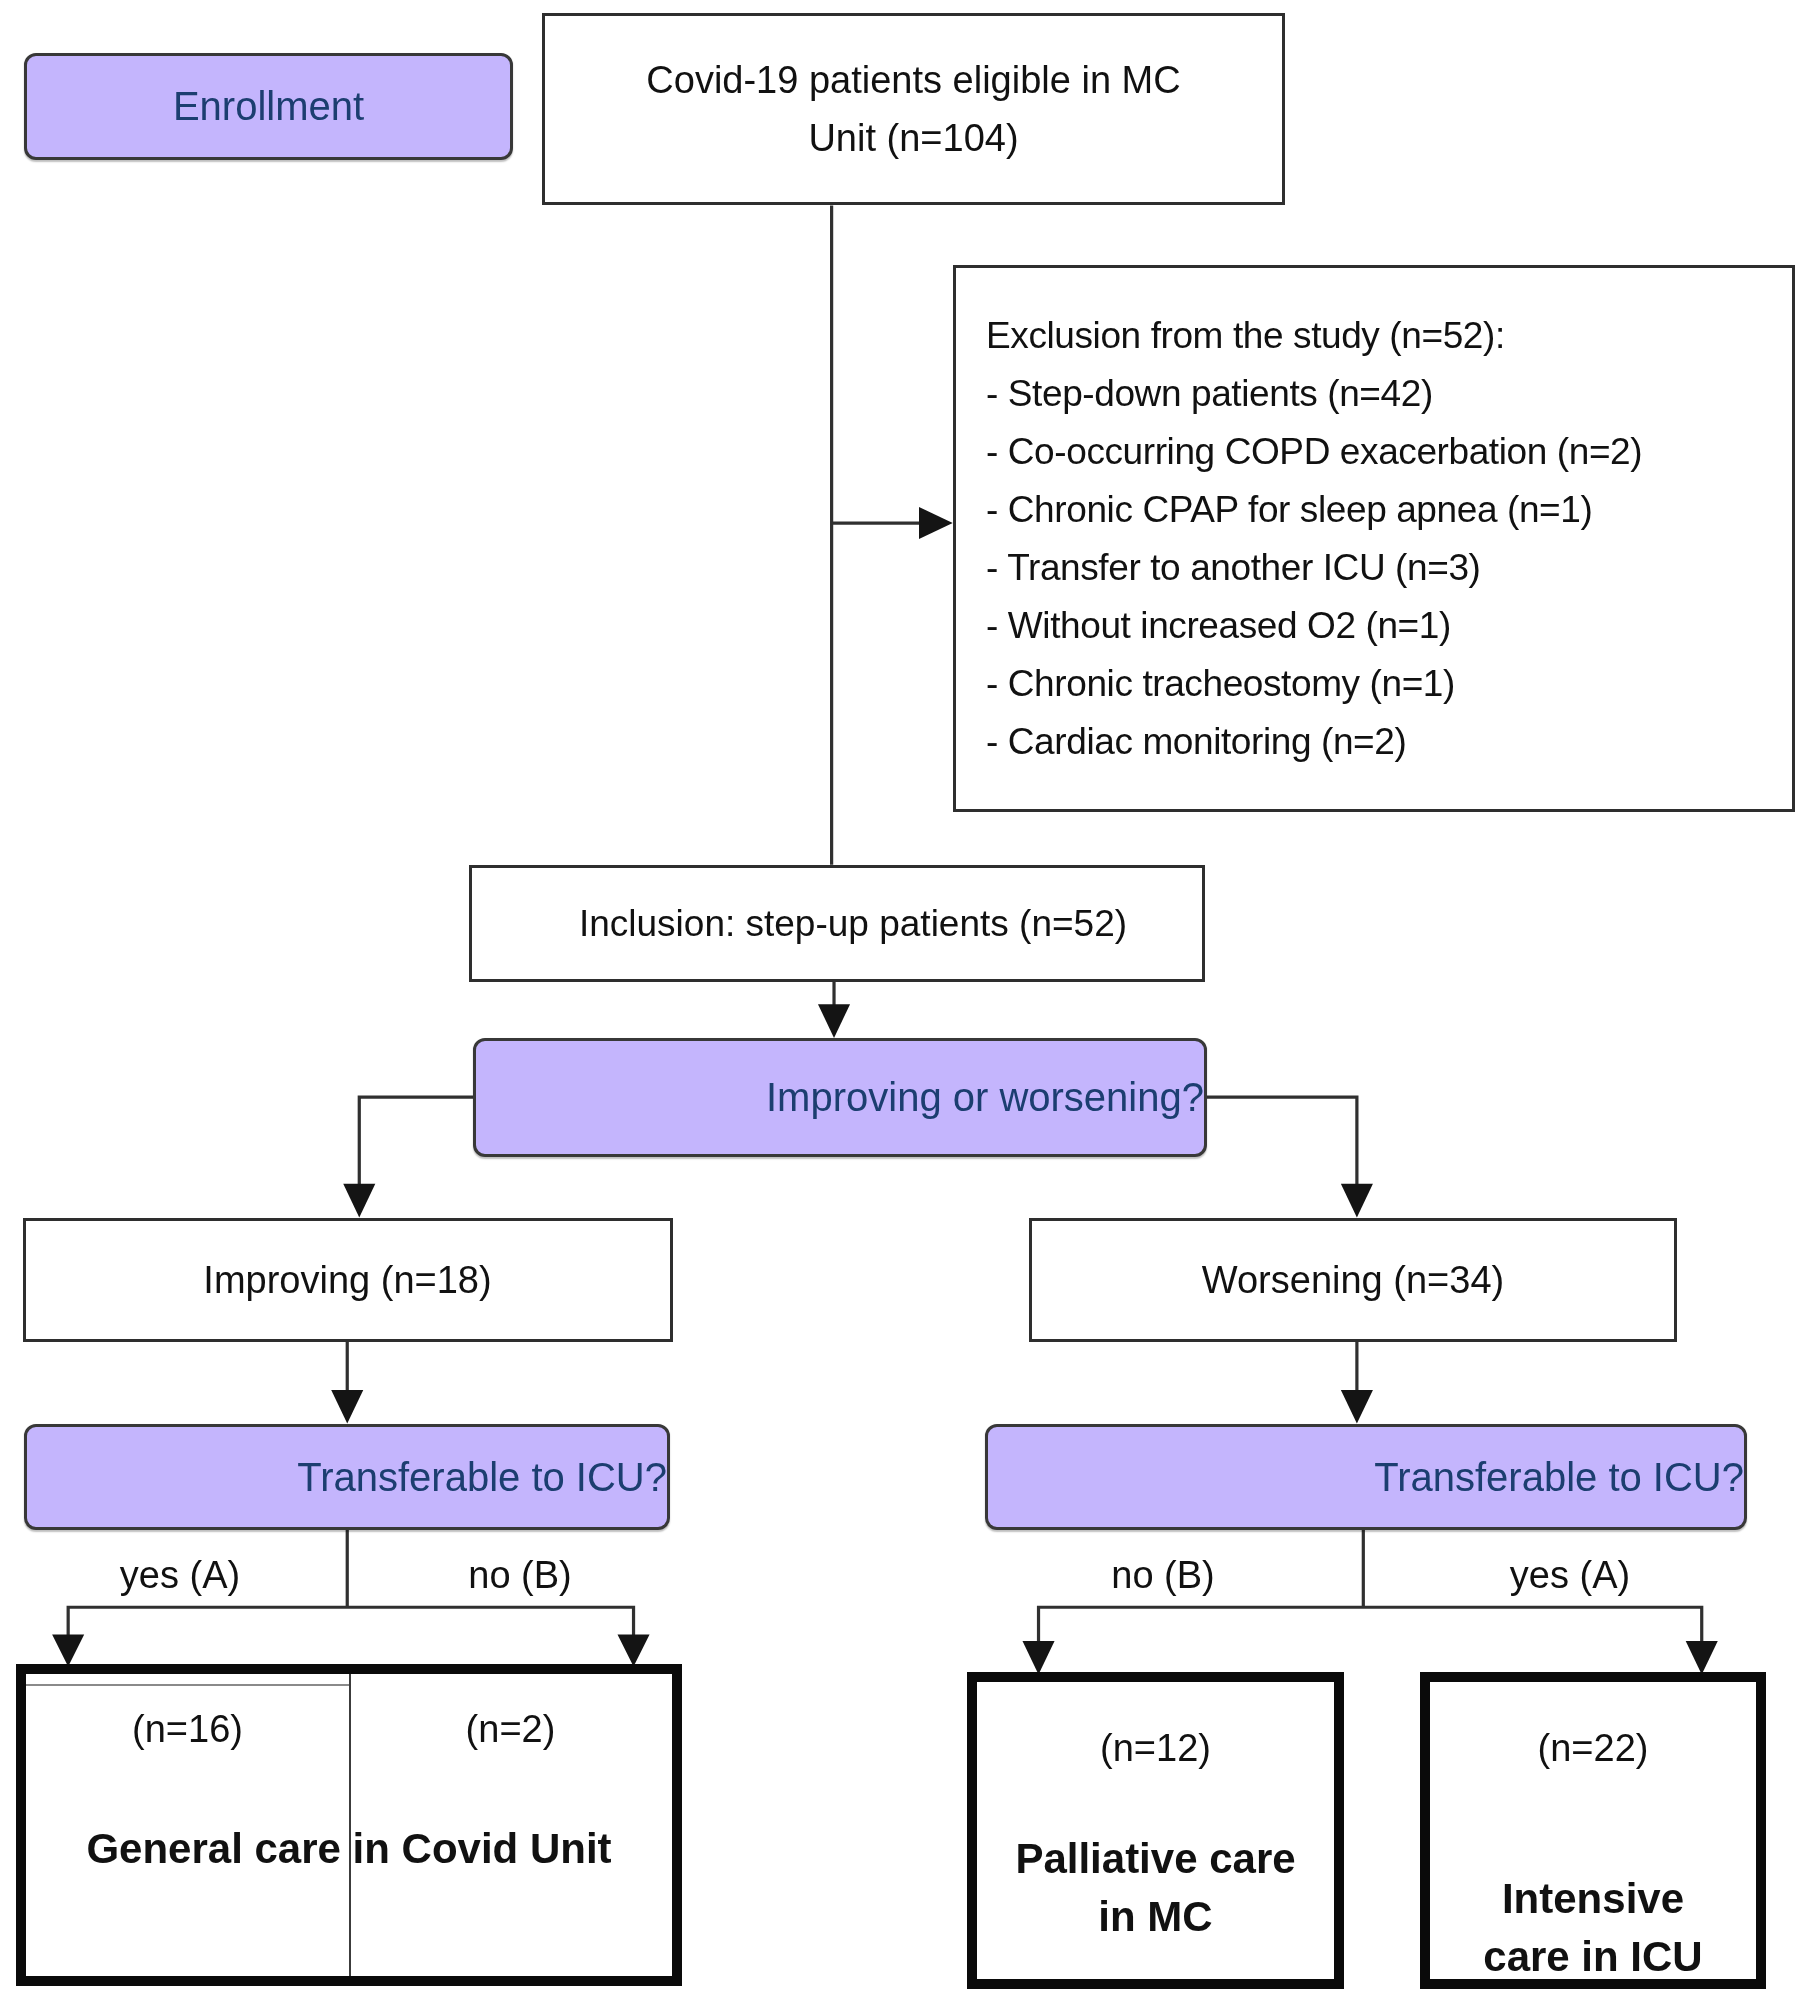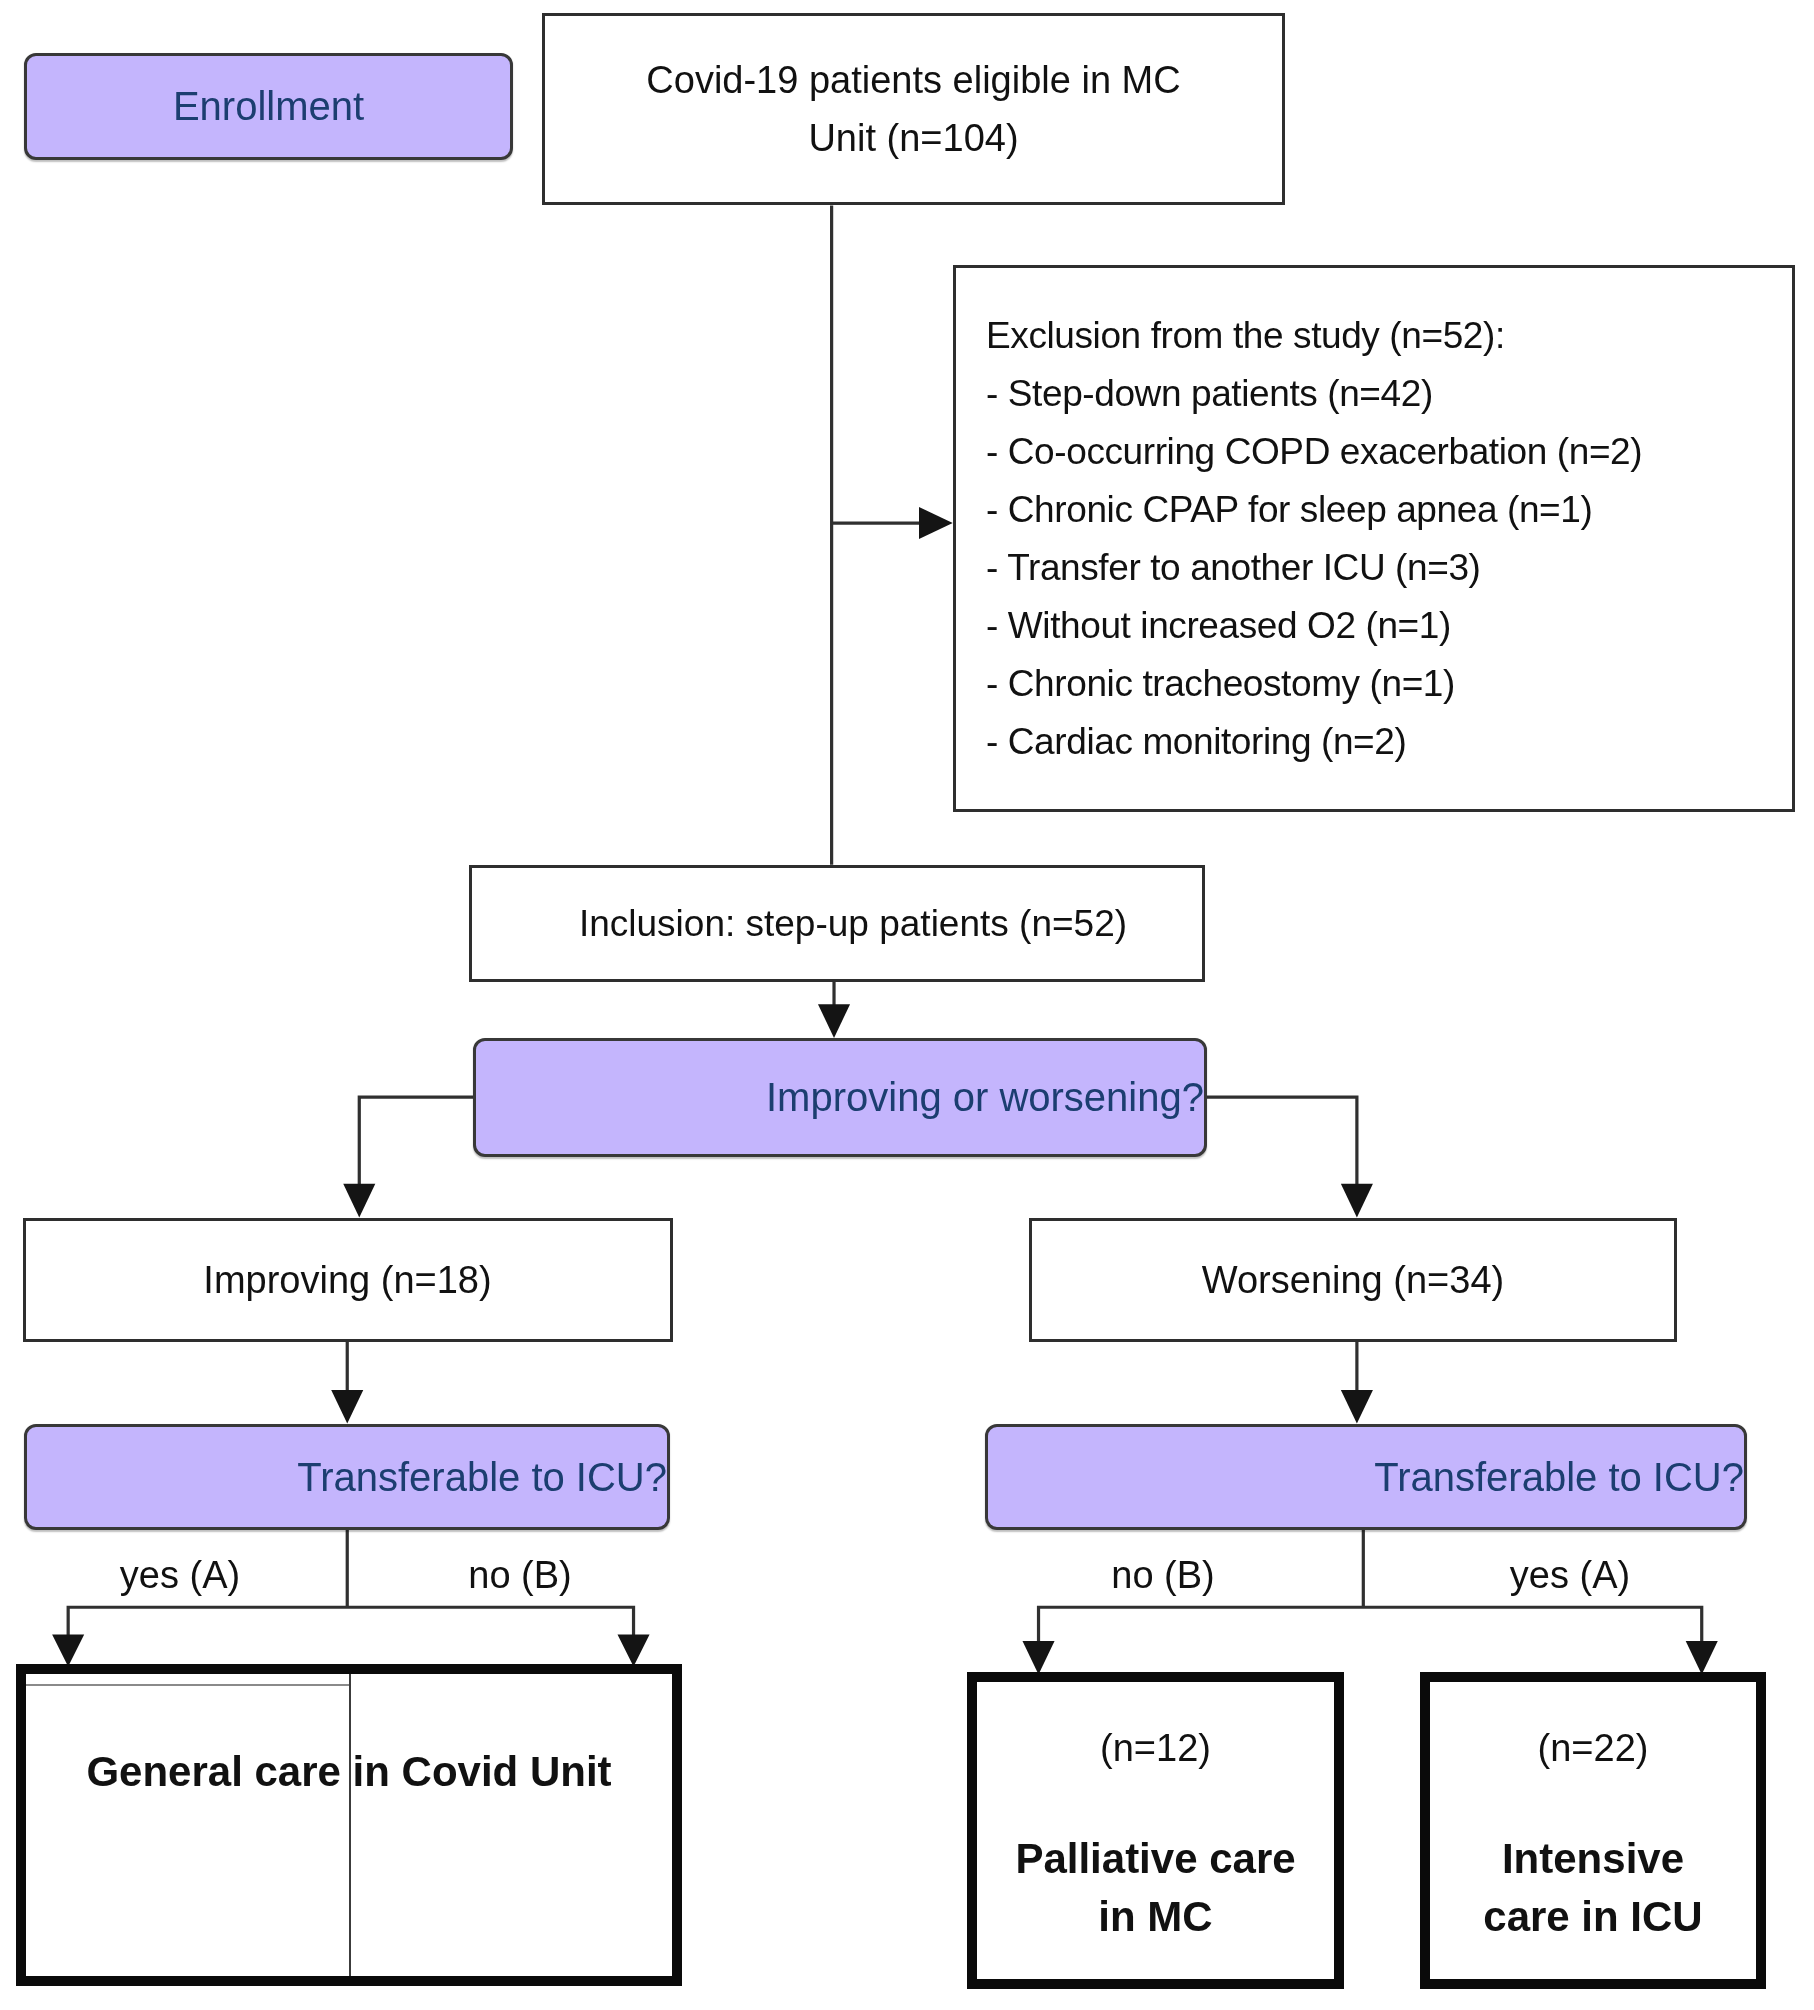--- a/index.html
+++ b/index.html
@@ -61,21 +61,21 @@
   }
   #general-innerline{
     position:absolute;left:0;top:9.6px;width:50%;height:2.4px;background:#8a8a8a;
   }
   .n-row{
     display:flex;width:100%;margin-top:34px;
   }
   .n-cell{width:50%;font-size:38px;}
   #general-title{margin-top:74px;width:100%;font-size:42px;font-weight:bold;position:relative;}
   #palliative-box{left:967px;top:1672px;width:377px;height:317px;justify-content:flex-start;}
-  #intensive-box{left:1420px;top:1672px;width:346px;height:317px;justify-content:flex-start;}
+  #intensive-box{left:1420px;top:1672px;width:346px;height:317px;justify-content:flex-start;gap:40px;}
   .outcome-n{margin-top:45px;font-size:38px;}
   .outcome-title{margin-top:60px;font-size:42px;font-weight:bold;line-height:58px;}
 </style>
 </head>
 <body>
 
 <div id="canvas">
 
   <svg id="connectors" viewBox="0 0 2262 2506" xmlns="http://www.w3.org/2000/svg">
     <g stroke="#303030" stroke-width="4" fill="none">
@@ -158,20 +158,24 @@
   </div>
 
   <span class="edge-label" style="left:180px;top:1575px;">yes (A)</span>
   <span class="edge-label" style="left:520px;top:1575px;">no (B)</span>
   <span class="edge-label" style="left:1163px;top:1575px;">no (B)</span>
   <span class="edge-label" style="left:1570px;top:1575px;">yes (A)</span>
 
   <div class="box thick" id="general-box">
     <div id="general-divider"></div>
     <div id="general-innerline"></div>
+    <div class="n-row">
+      <div class="n-cell">(n=16)</div>
+      <div class="n-cell">(n=2)</div>
+    </div>
     <div id="general-title">General care in Covid Unit</div>
   </div>
 
   <div class="box thick" id="palliative-box">
     <div class="outcome-n">(n=12)</div>
     <div class="outcome-title">
       <div>Palliative care</div>
       <div>in MC</div>
     </div>
   </div>

